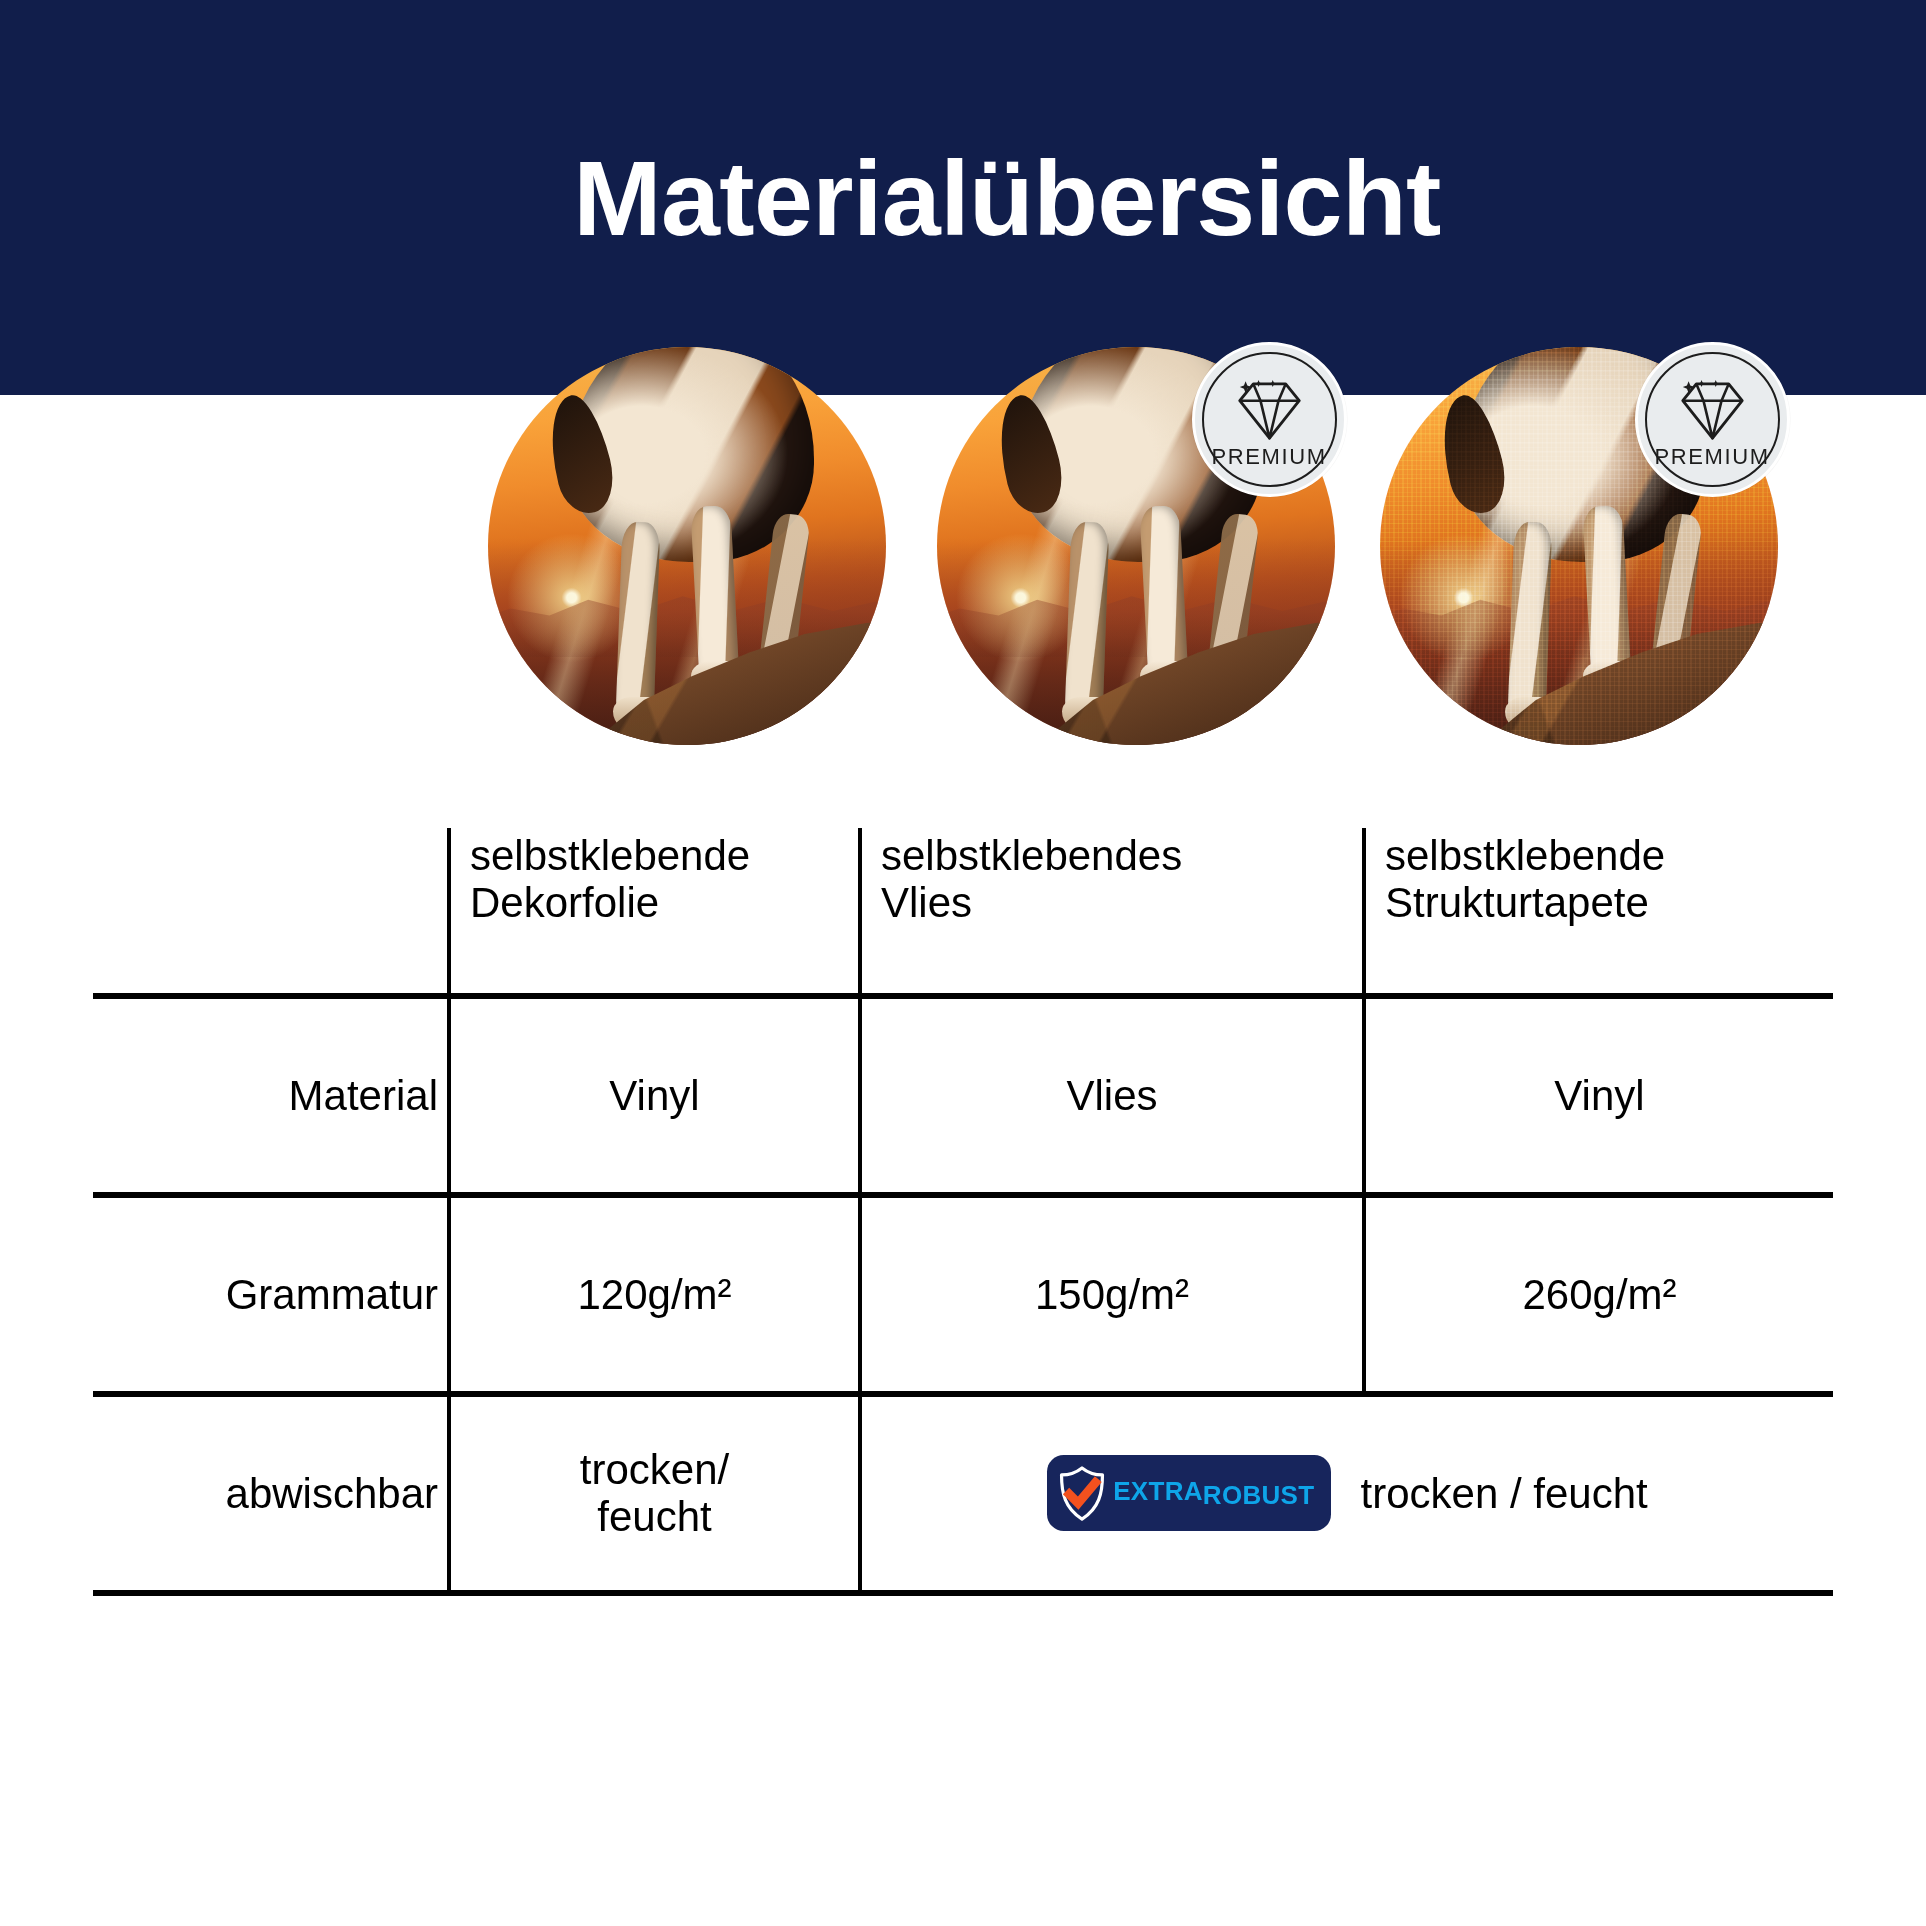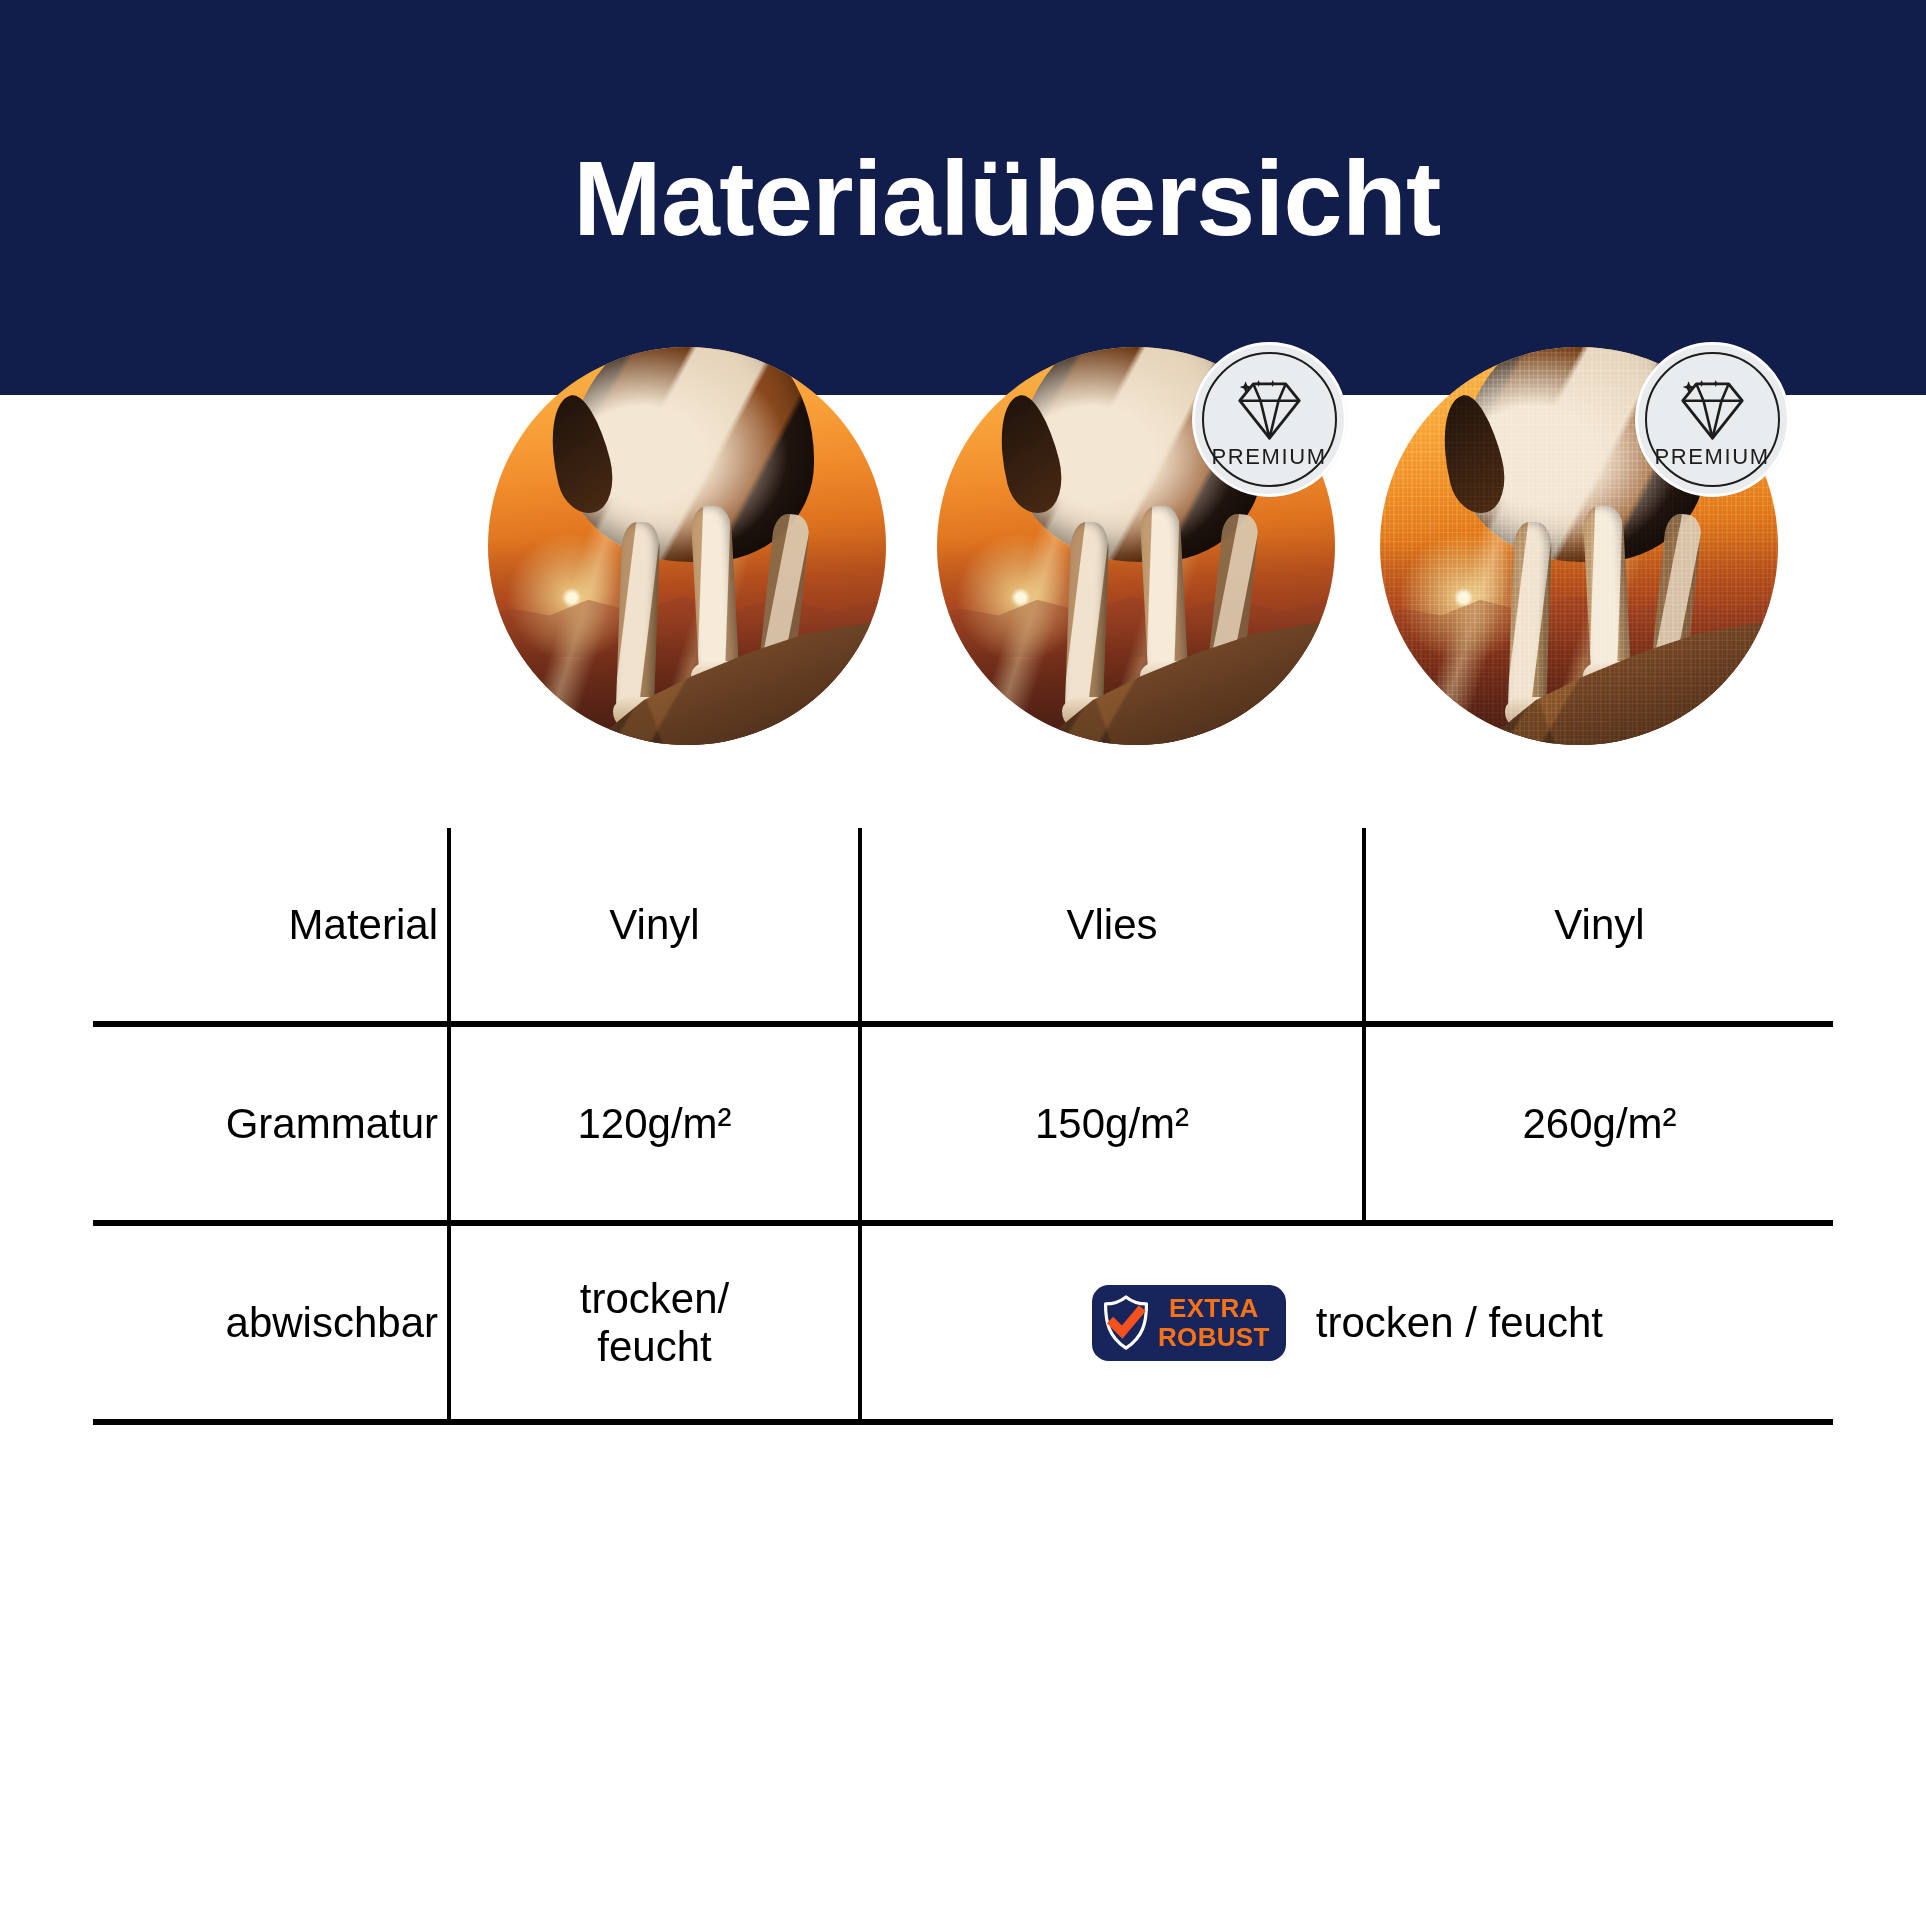--- a/index.html
+++ b/index.html
@@ -197,22 +197,22 @@
     background:#17255c;
     border-radius:16.7px;
     padding:9px 16.7px 9px 10.3px;
     height:76px;box-sizing:border-box;
   }
   .robust .shield{
     width:48px;height:55px;flex:0 0 auto;margin-right:7.7px;
     position:relative;
   }
   .robust .rtext{
-    display:flex;flex-direction:column;justify-content:center;
-    color:#f97316;font-weight:bold;line-height:1.0;
+    display:flex;flex-direction:row;justify-content:center;
+    color:#0ea5e9;font-weight:bold;line-height:1.0;
   }
   .robust .rtext span{font-size:26px;letter-spacing:0.3px;}
   .robust .rtext span.l2{margin-top:3.9px;}
 </style>
 </head>
 <body>
 
 <div class="page">
 
   <div class="header">
@@ -309,20 +309,35 @@
   <div class="table">
     <table class="mtable">
       <colgroup>
         <col class="c0">
           <col class="c1">
           <col class="c2">
           <col class="c3">
       </colgroup>
       <tbody>
 
+        <tr class="head">
+          <td></td>
+          <td class="vdiv">
+            <div>selbstklebende</div>
+            <div>Dekorfolie</div>
+          </td>
+          <td class="vdiv">
+            <div>selbstklebendes</div>
+            <div>Vlies</div>
+          </td>
+          <td class="vdiv">
+            <div>selbstklebende</div>
+            <div>Strukturtapete</div>
+          </td>
+        </tr>
 
         <tr class="body">
           <td class="rowlabel">Material</td>
           <td class="vdiv">Vinyl</td>
           <td class="vdiv">Vlies</td>
           <td class="vdiv">Vinyl</td>
         </tr>
 
         <tr class="body">
           <td class="rowlabel">Grammatur</td>

